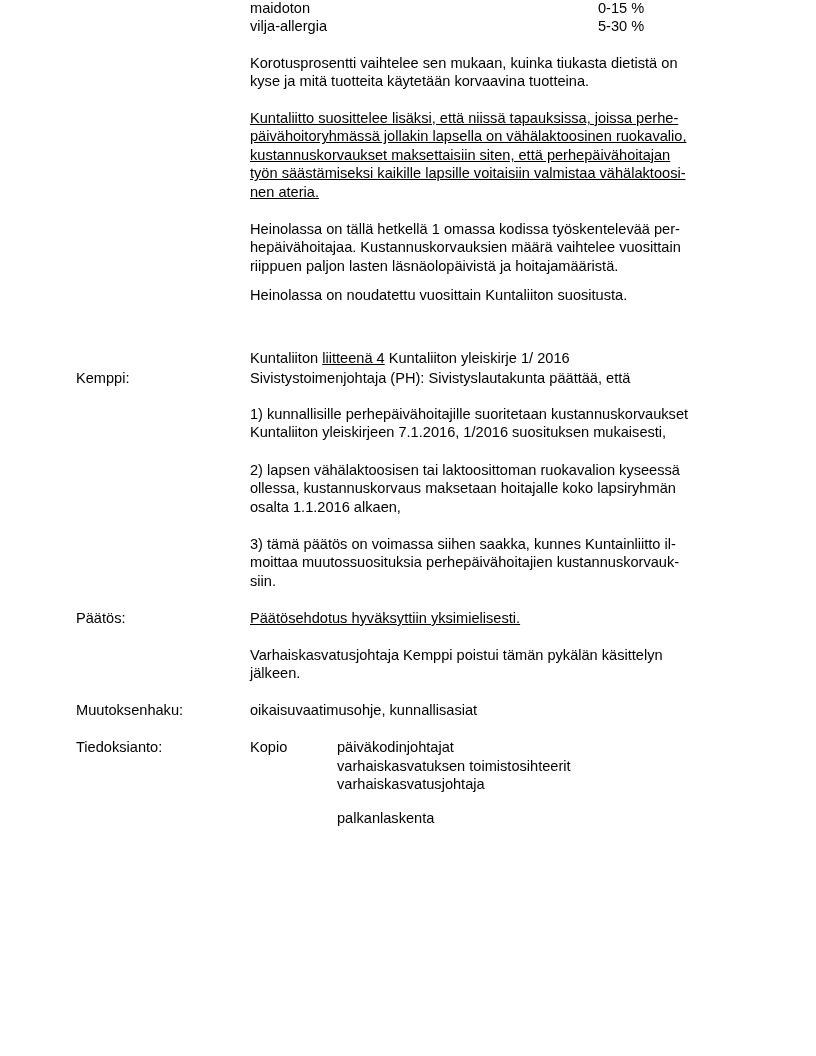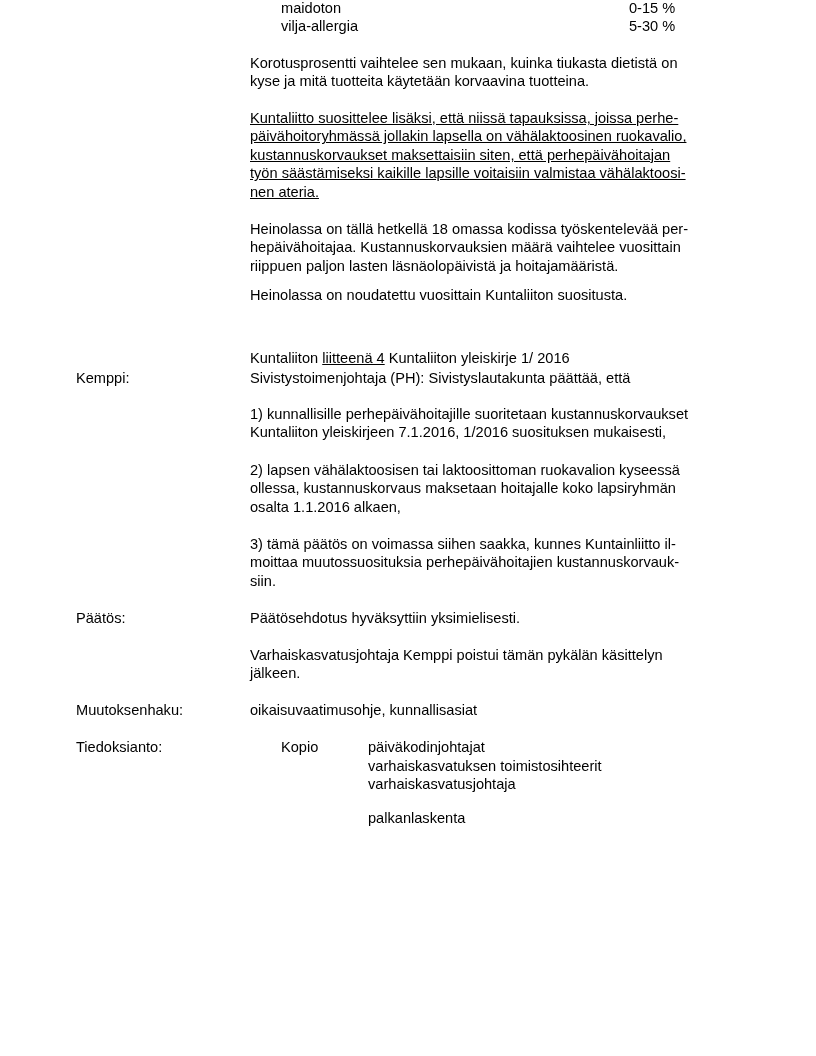--- a/index.html
+++ b/index.html
@@ -3,21 +3,21 @@
 <meta charset="utf-8">
 <style>
   html, body { margin: 0; padding: 0; background: #ffffff; }
   body {
     width: 816px; height: 1056px; position: relative; overflow: hidden;
     font-family: "Liberation Sans", sans-serif;
     font-size: 14.6px; line-height: 18.4px; color: #000000;
   }
   .label { position: absolute; left: 76px; white-space: nowrap; }
   .para { position: absolute; left: 250px; width: 490px; white-space: pre-line; }
-  .row { position: absolute; white-space: nowrap; margin-left: 31px; }
+  .row { position: absolute; white-space: nowrap; }
   .u { text-decoration: underline; }
 </style>
 </head>
 <body>
 
 <div class="row" style="left:250px; top:-1px;">
   <span>maidoton</span>
 </div>
 <div class="row" style="left:598px; top:-1px;">0-15 %</div>
 <div class="row" style="left:250px; top:17px;">
@@ -25,41 +25,41 @@
 </div>
 <div class="row" style="left:598px; top:17px;text-align:right;">5-30 %</div>
 
 <div class="para" style="top:54px;">Korotusprosentti vaihtelee sen mukaan, kuinka tiukasta dietistä on
 kyse ja mitä tuotteita käytetään korvaavina tuotteina.</div>
 <div class="para" style="top:109px;text-decoration:underline;">Kuntaliitto suosittelee lisäksi, että niissä tapauksissa, joissa perhe-
 päivähoitoryhmässä jollakin lapsella on vähälaktoosinen ruokavalio,
 kustannuskorvaukset maksettaisiin siten, että perhepäivähoitajan
 työn säästämiseksi kaikille lapsille voitaisiin valmistaa vähälaktoosi-
 nen ateria.</div>
-<div class="para" style="top:220px;">Heinolassa on tällä hetkellä 18 omassa kodissa työskentelevää per-
+<div class="para" style="top:220px;">Heinolassa on tällä hetkellä 1 omassa kodissa työskentelevää per-
 hepäivähoitajaa. Kustannuskorvauksien määrä vaihtelee vuosittain
 riippuen paljon lasten läsnäolopäivistä ja hoitajamääristä.</div>
 <div class="para" style="top:286px;">Heinolassa on noudatettu vuosittain Kuntaliiton suositusta.</div>
 <div class="para" style="top:331px;">
   <span>Kuntaliiton </span><span class="u">liitteenä 4</span><span> Kuntaliiton yleiskirje 1/ 2016</span>
 </div>
 
 <div class="label" style="top:369px;">Kemppi:</div>
 <div class="para" style="top:369px;">Sivistystoimenjohtaja (PH): Sivistyslautakunta päättää, että</div>
 <div class="para" style="top:405px;">1) kunnallisille perhepäivähoitajille suoritetaan kustannuskorvaukset
 Kuntaliiton yleiskirjeen 7.1.2016, 1/2016 suosituksen mukaisesti,</div>
 <div class="para" style="top:461px;">2) lapsen vähälaktoosisen tai laktoosittoman ruokavalion kyseessä
 ollessa, kustannuskorvaus maksetaan hoitajalle koko lapsiryhmän
 osalta 1.1.2016 alkaen,</div>
 <div class="para" style="top:535px;">3) tämä päätös on voimassa siihen saakka, kunnes Kuntainliitto il-
 moittaa muutossuosituksia perhepäivähoitajien kustannuskorvauk-
 siin.</div>
 
 <div class="label" style="top:609px;">Päätös:</div>
-<div class="para" style="top:609px;">Päätösehdotus hyväksyttiin yksimielisesti.</div>
+<div class="para" style="top:609px;text-decoration:underline;">Päätösehdotus hyväksyttiin yksimielisesti.</div>
 <div class="para" style="top:646px;">Varhaiskasvatusjohtaja Kemppi poistui tämän pykälän käsittelyn
 jälkeen.</div>
 
 <div class="label" style="top:701px;">Muutoksenhaku:</div>
 <div class="para" style="top:701px;">oikaisuvaatimusohje, kunnallisasiat</div>
 
 <div class="label" style="top:738px;text-align:center;">Tiedoksianto:</div>
 <div class="row" style="left:250px; top:738px;">Kopio</div>
 <div class="row" style="left:337px; top:738px;">päiväkodinjohtajat</div>
 <div class="row" style="left:337px; top:756.5px;">varhaiskasvatuksen toimistosihteerit</div>

